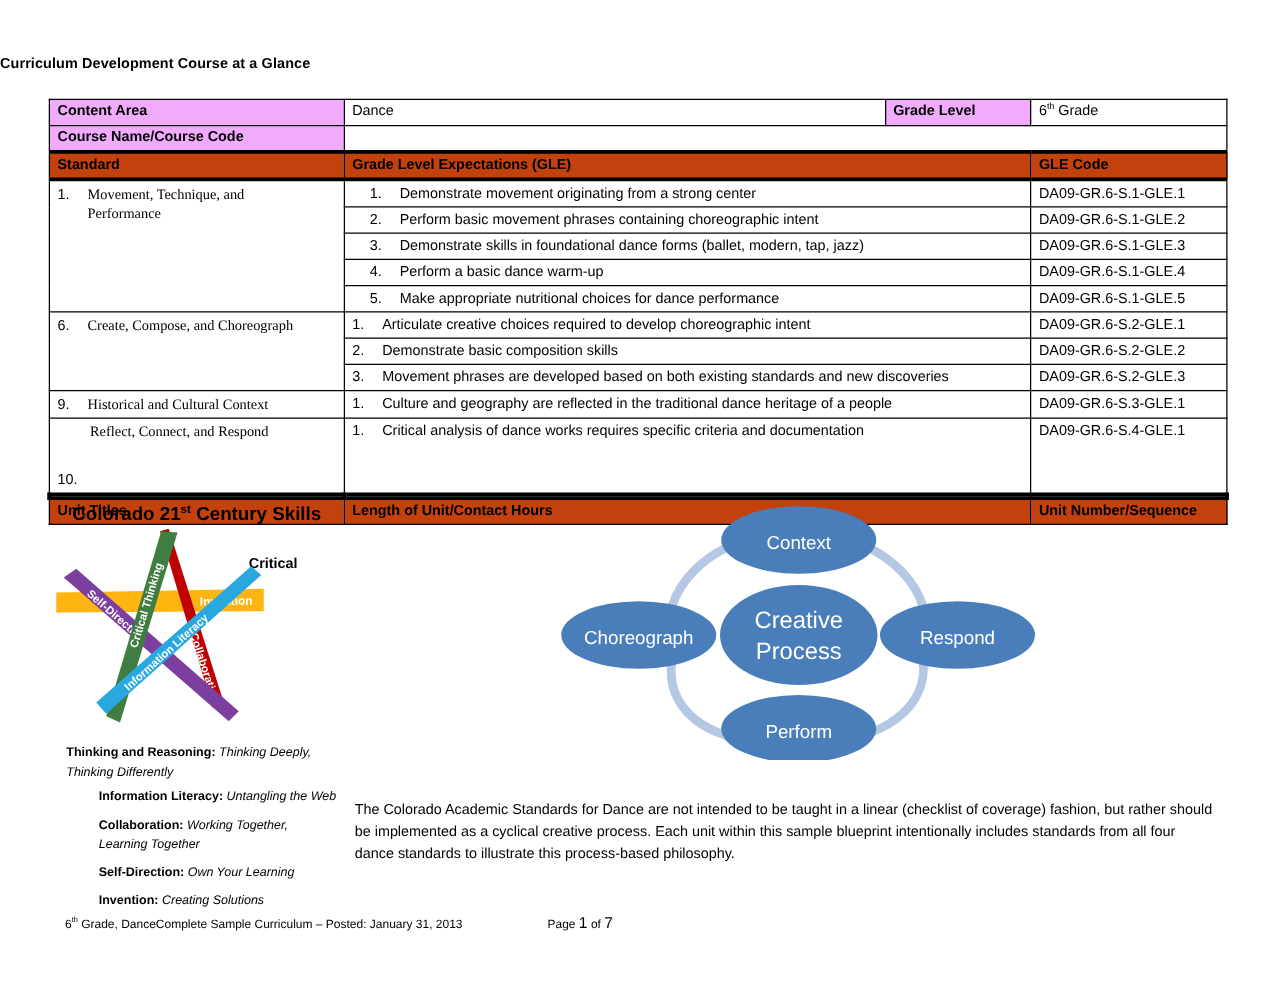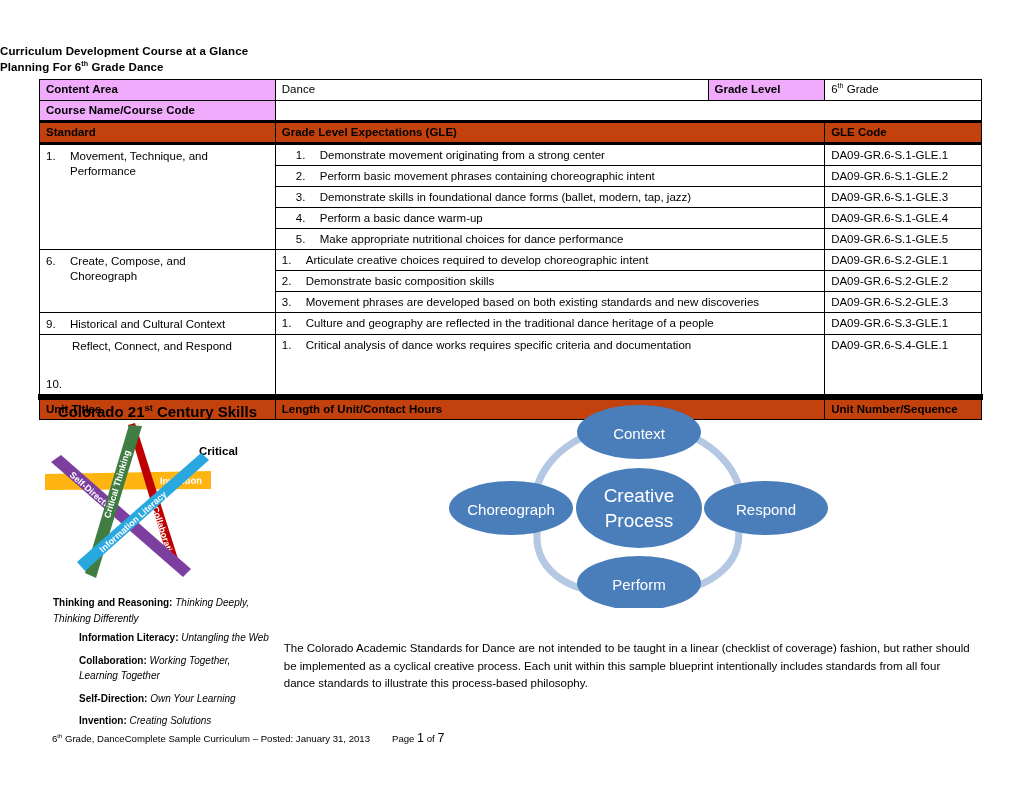--- a/index.html
+++ b/index.html
@@ -39,21 +39,21 @@
     vertical-align: top;
     line-height: 15px;
     height: 21px;
   }
   .shade { background: #f0abfc; font-weight: bold; }
   .thickrow td { border-top: 3px solid #000; border-bottom: 3px solid #000; }
   .hdr-band td { background: #c2410c; font-weight: bold; }
 
   .num { display: inline-block; width: 24px; vertical-align: top; }
   .num-wide { display: inline-block; width: 26px; vertical-align: top; margin-top: 38px; }
-  .txt { display: inline-block; }
+  .txt { display: inline-block; font-family: Liberation Serif, serif; }
 
   td.std-cell { padding-top: 4px; }
   td.gle-cell { padding-top: 3px; }
   td.code-cell { padding-top: 3px; white-space: nowrap; }
 
   
   .panel-row td { padding: 0; height: auto; }
   .left-panel {
     position: relative;
     width: 236px; height: 364px;
@@ -102,31 +102,30 @@
   .cp-wrap {
     position: absolute; left: 134px; top: 6px;
     width: 440px; height: 205px;
   }
 
   
   .footer {
     position: absolute; left: 52px; top: 730px;
     font-size: 9.6px; line-height: 17px;
   }
-  .footer .pg { margin-left: 22px; }
+  .footer .pg { margin-left: 68px; }
   .footer .big { font-size: 12.5px; }
 </style>
 </head>
 <body>
 
 <div id="page">
 
   <div class="doc-title">
     <span>Curriculum Development Course at a Glance</span>
-    <span class="l2"><span>Planning For 6</span><sup>th</sup><span> Grade Dance</span></span>
   </div>
 
   <table class="tbl">
     <colgroup>
       <col style="width:236px">
       <col style="width:310px">
       <col style="width:125px">
       <col style="width:117px">
       <col style="width:157px">
     </colgroup>

